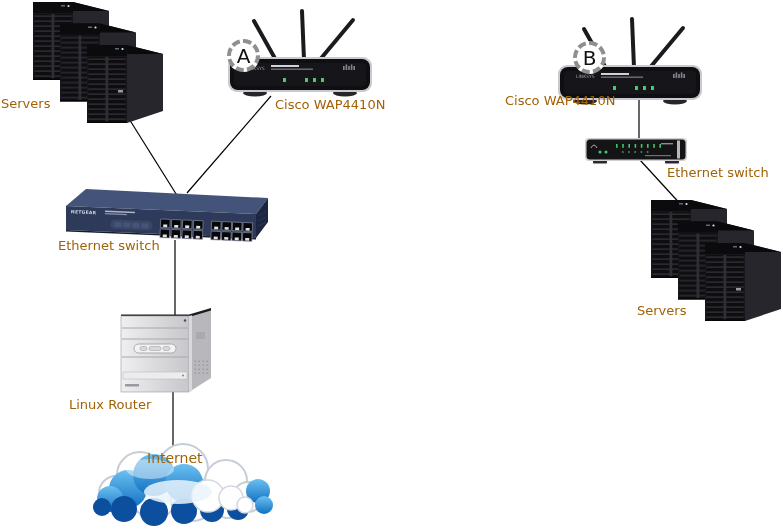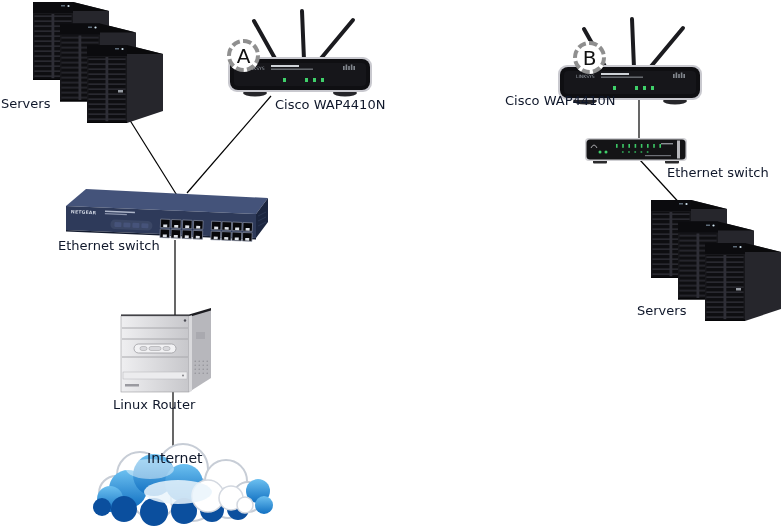--- a/index.html
+++ b/index.html
@@ -1,36 +1,36 @@
 <!DOCTYPE html>
 <html><head>
 <meta charset="utf-8">
 <style>
   html,body{margin:0;padding:0;background:#fff;}
   #canvas{position:relative;width:783px;height:531px;background:#fff;overflow:hidden;
           font-family:"DejaVu Sans","Liberation Sans",sans-serif;}
   #edges{position:absolute;left:0;top:0;z-index:0;}
   .node{position:absolute;z-index:1;}
   .node svg{display:block;}
-  .lbl{position:absolute;z-index:2;font-size:13px;color:#0f172a;white-space:nowrap;line-height:1.1;}
+  .lbl{position:absolute;z-index:2;font-size:13px;color:#a16207;white-space:nowrap;line-height:1.1;}
   .lbl-internet{font-size:14px;}
   .badge{position:absolute;z-index:3;width:33px;height:33px;box-sizing:border-box;
          border-radius:50%;background:#fff;border:4px dashed #8f8f8f;
          display:flex;align-items:center;justify-content:center;
          font-size:20px;color:#111;}
   
   #servers-left{left:33px;top:2px;}
   #lbl-servers-left{left:1px;top:97px;}
   #wap-a{left:225px;top:8px;}
   #badge-a{left:227px;top:39px;}
   #lbl-wap-a{left:275px;top:98px;}
   #switch-left{left:66px;top:186px;}
   #lbl-switch-left{left:58px;top:239px;}
   #router{left:118px;top:308px;}
-  #lbl-router{left:69px;top:398px;margin-left:44px;}
+  #lbl-router{left:69px;top:398px;}
   #internet{left:88px;top:439px;}
   #lbl-internet{left:147px;top:451px;}
   #wap-b{left:555px;top:16px;}
   #badge-b{left:573px;top:41px;}
   #lbl-wap-b{left:505px;top:94px;}
   #switch-right{left:585px;top:135px;}
   #lbl-switch-right{left:667px;top:166px;}
   #servers-right{left:651px;top:200px;}
   #lbl-servers-right{left:637px;top:304px;}
 </style>

